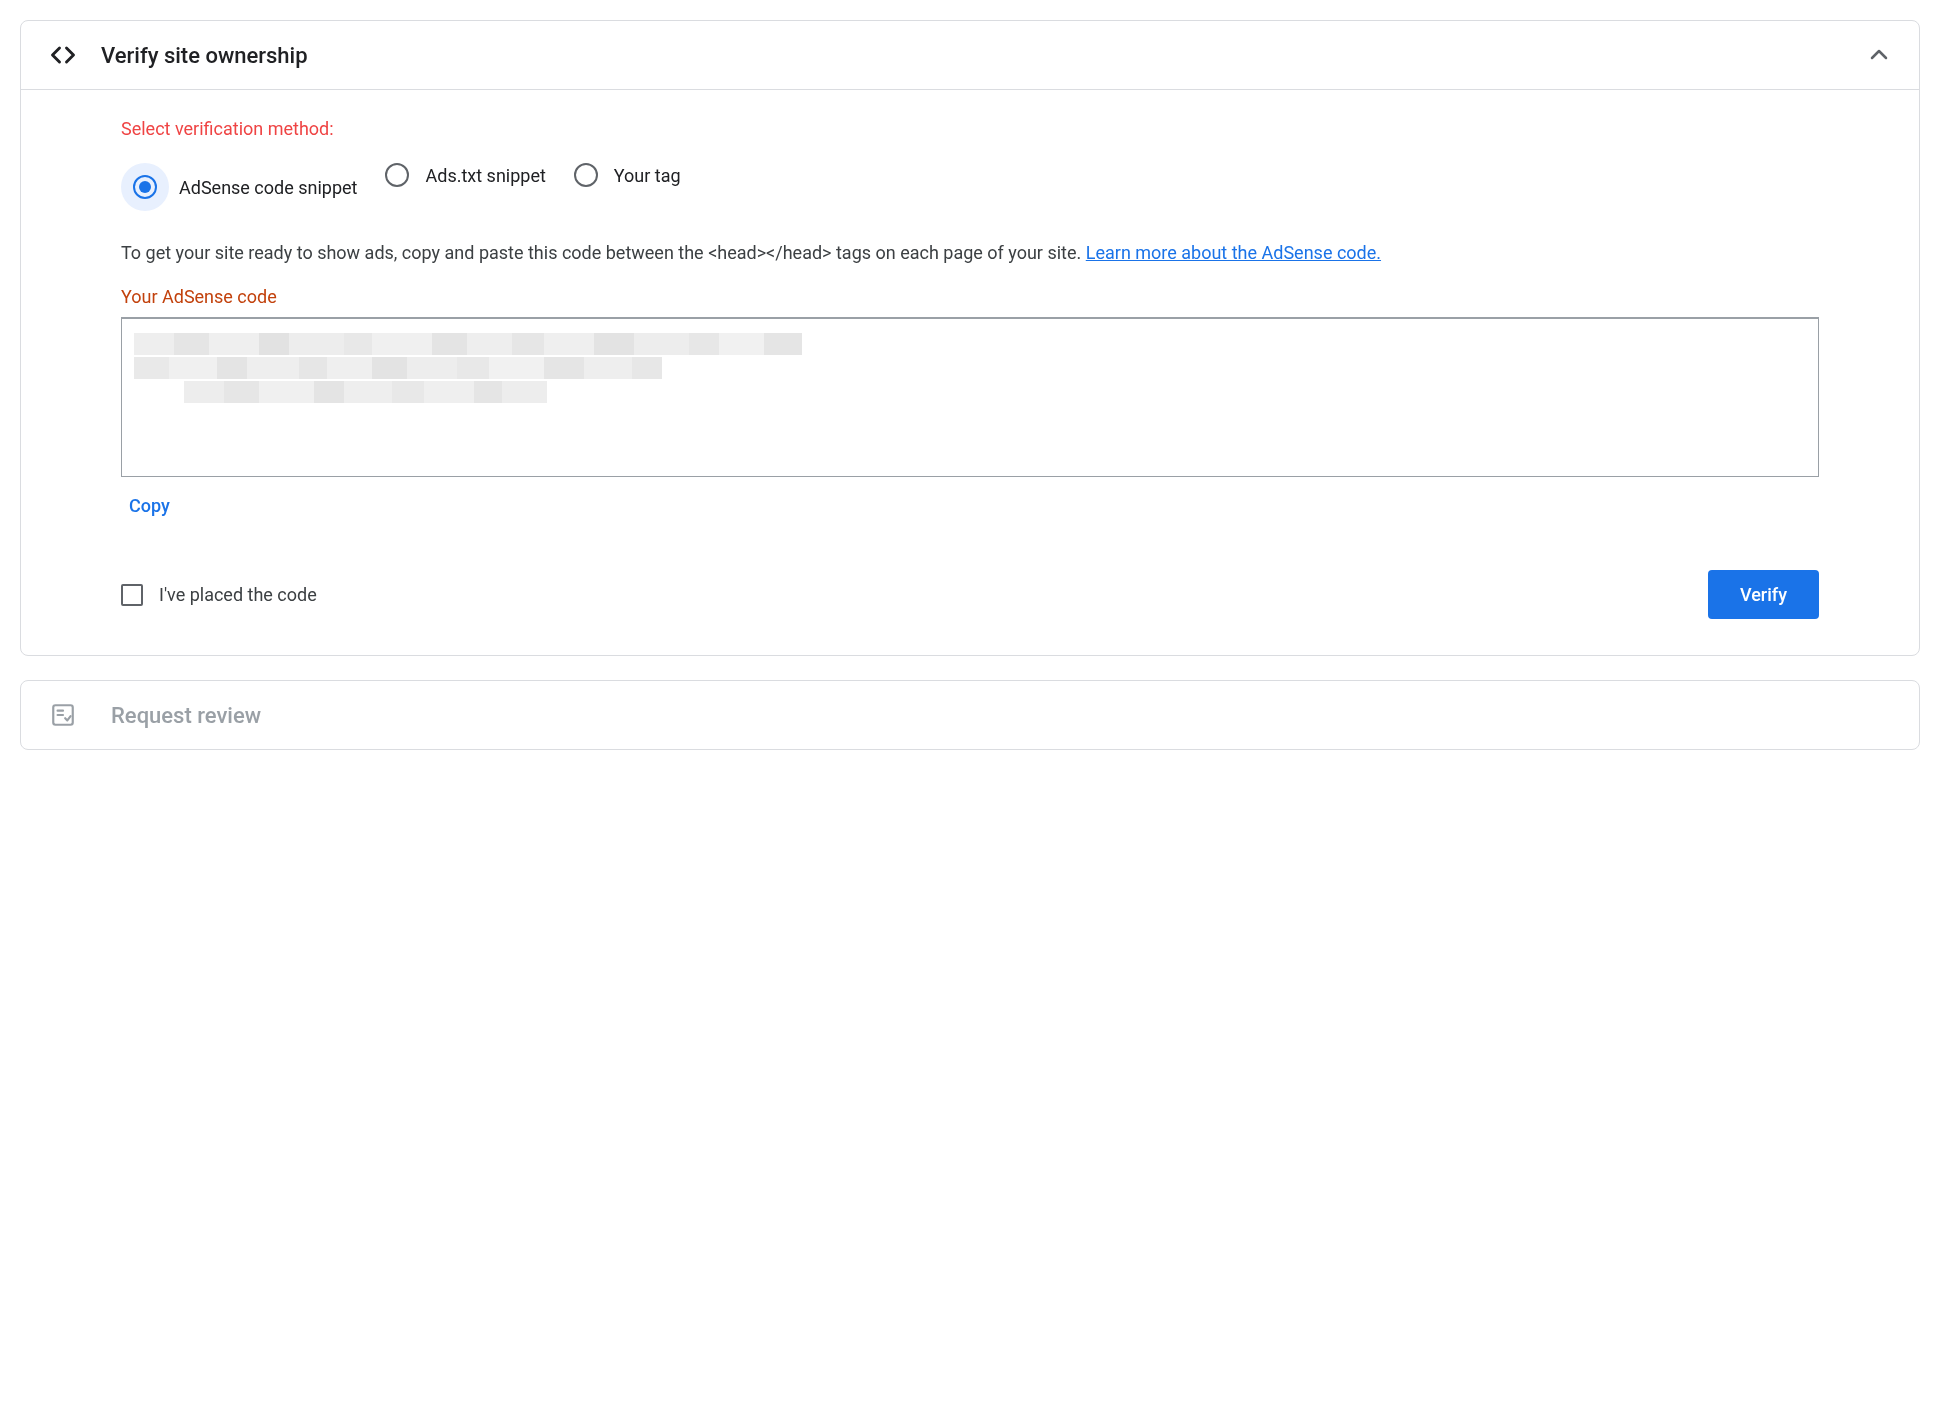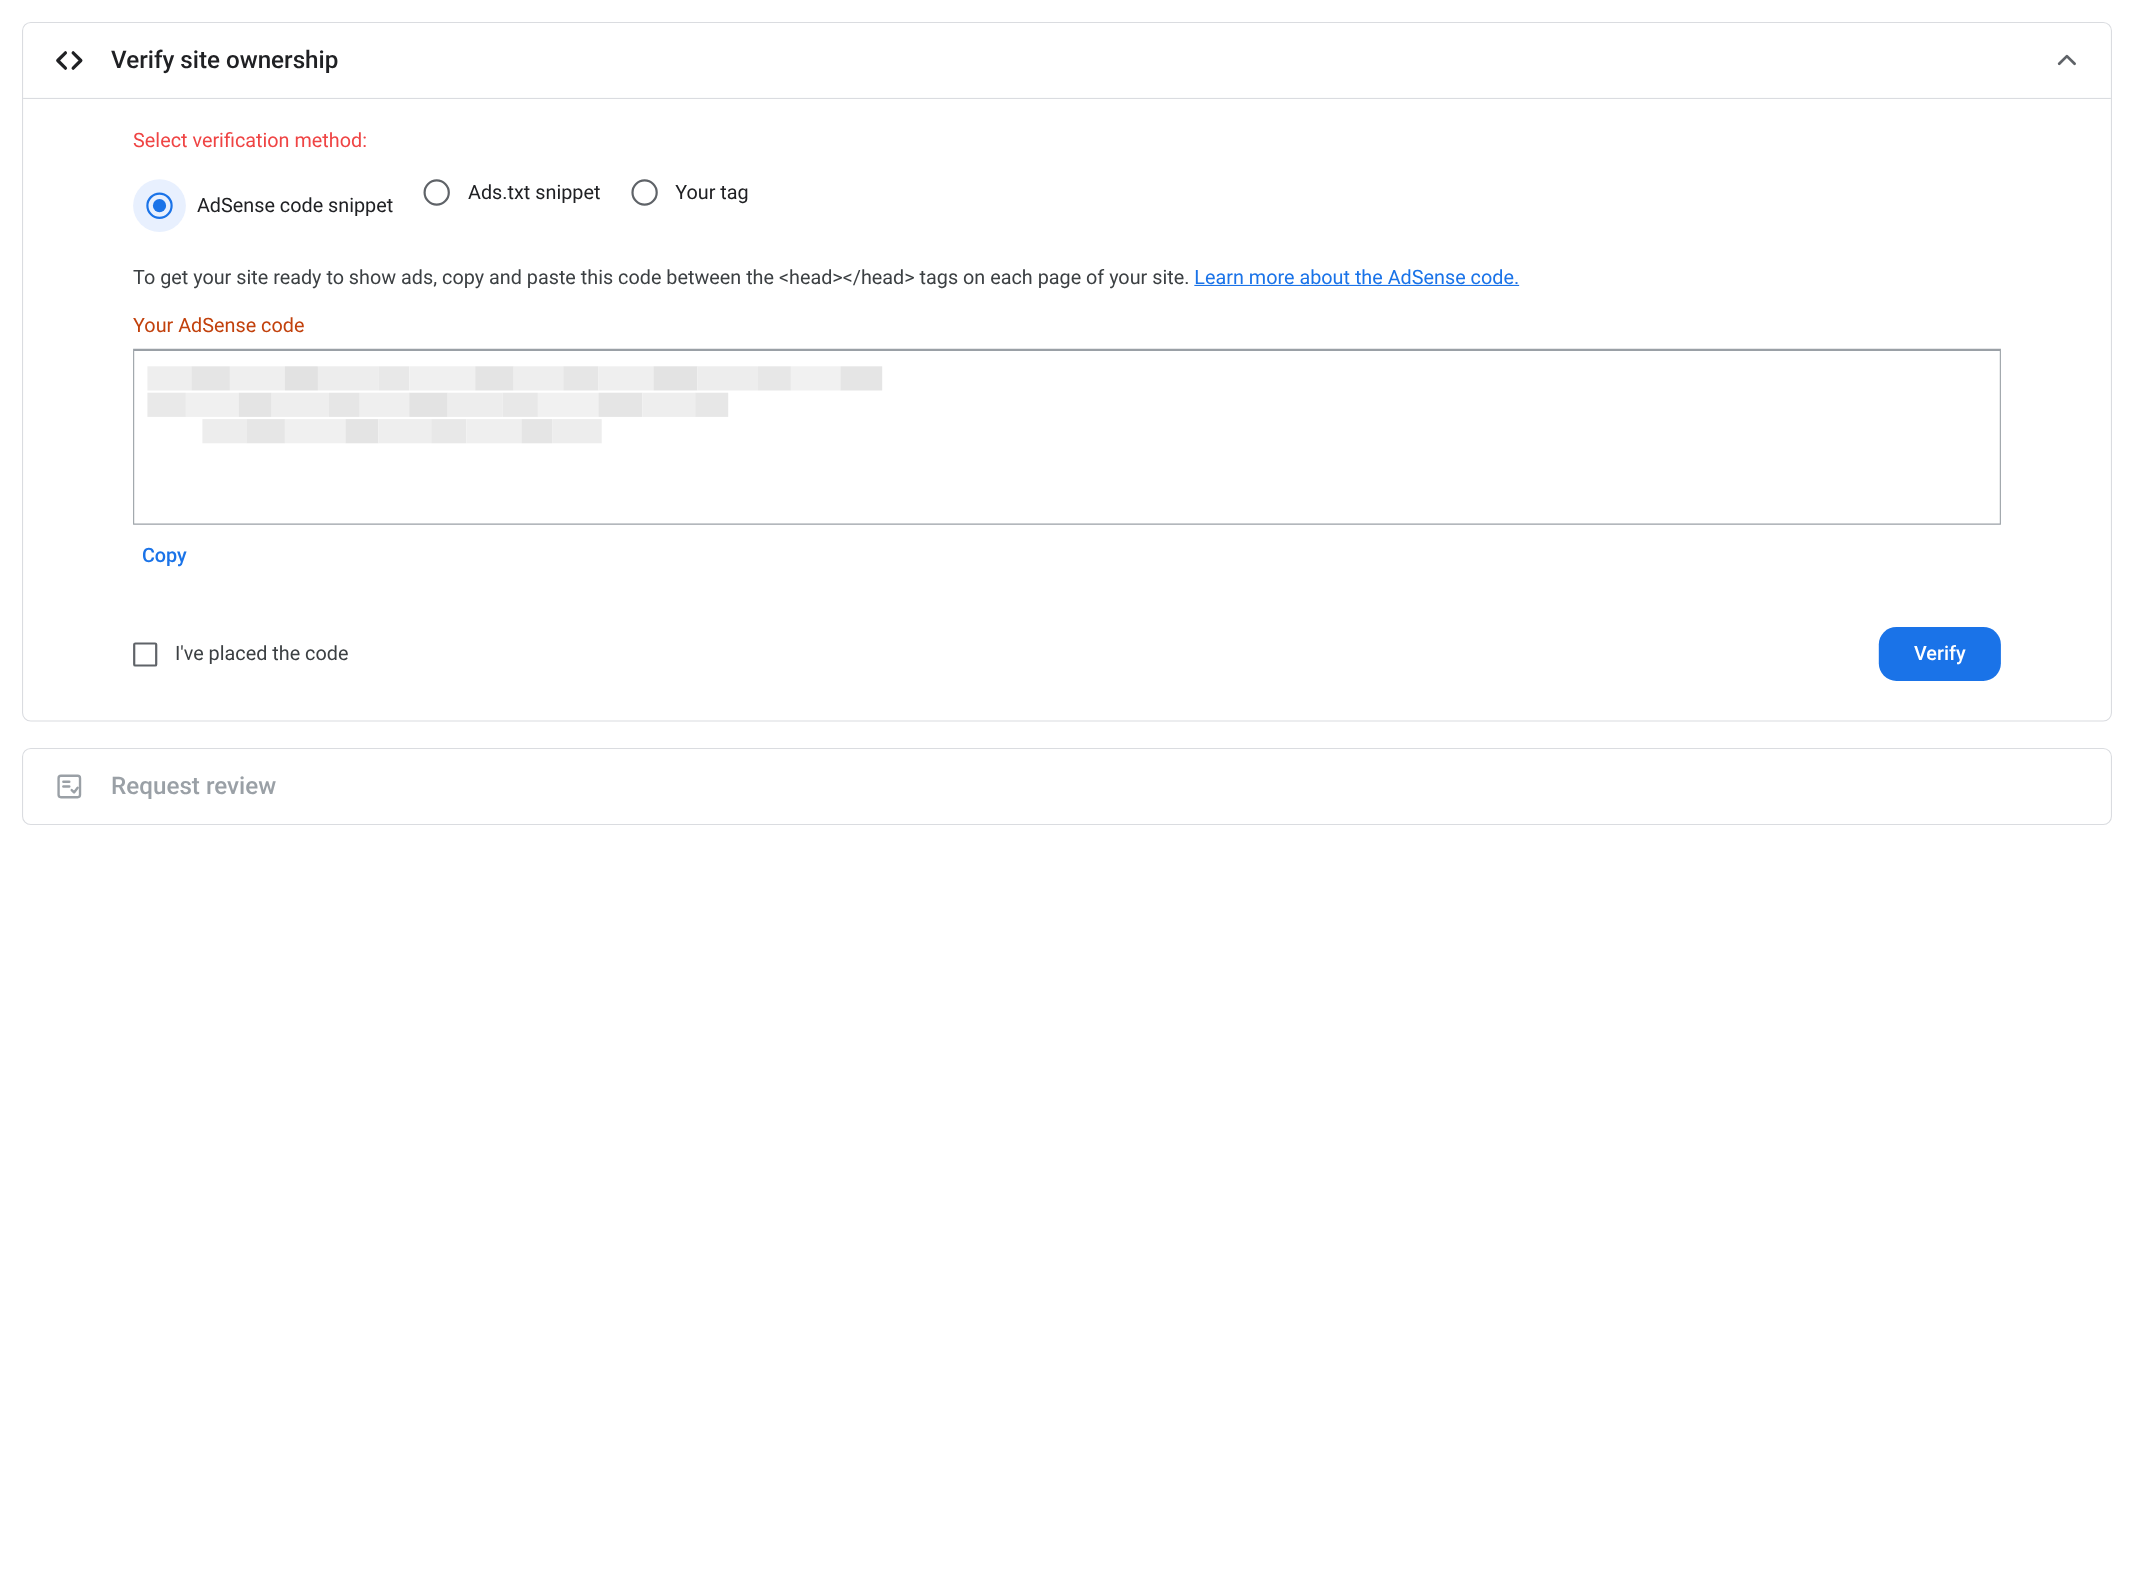--- a/index.html
+++ b/index.html
@@ -42,20 +42,21 @@
       color: #9aa0a6;
     }
     .header-title {
       font-size: 22px;
       font-weight: 500;
       flex: 1;
       color: #202124;
     }
     .header-title.disabled {
       color: #9aa0a6;
+      margin-left: 10px;
     }
     .chevron {
       width: 24px;
       height: 24px;
       display: flex;
       align-items: center;
       justify-content: center;
     }
     .card-body {
       padding: 28px 100px 36px 100px;
@@ -175,21 +176,21 @@
       flex-shrink: 0;
     }
     .checkbox-label {
       font-size: 18px;
       color: #3c4043;
     }
     .verify-btn {
       background: #1a73e8;
       color: #fff;
       border: none;
-      border-radius: 16px;
+      border-radius: 4px;
       padding: 14px 32px;
       font-size: 18px;
       font-weight: 500;
       cursor: pointer;
       font-family: inherit;
     }
   </style>
 </head>
 <body>
 

